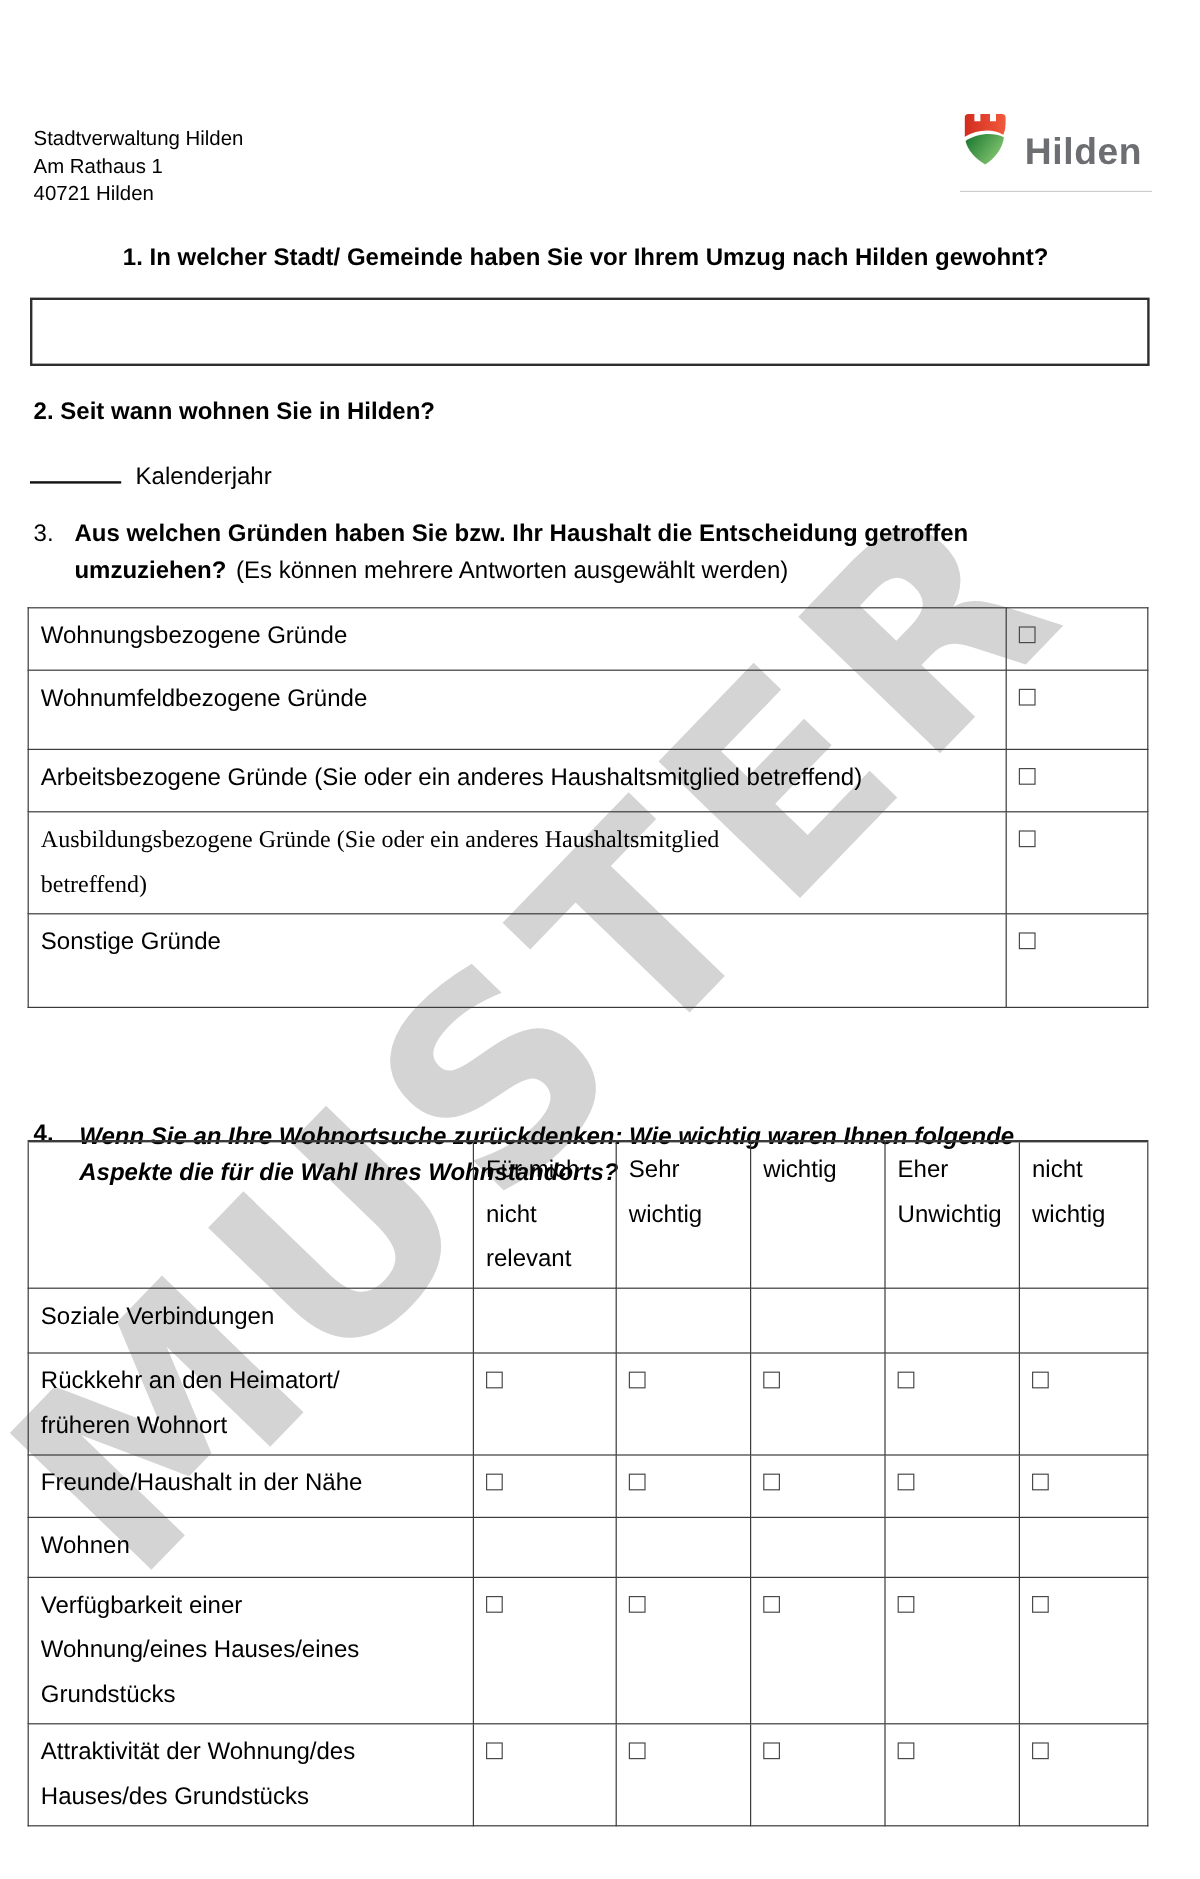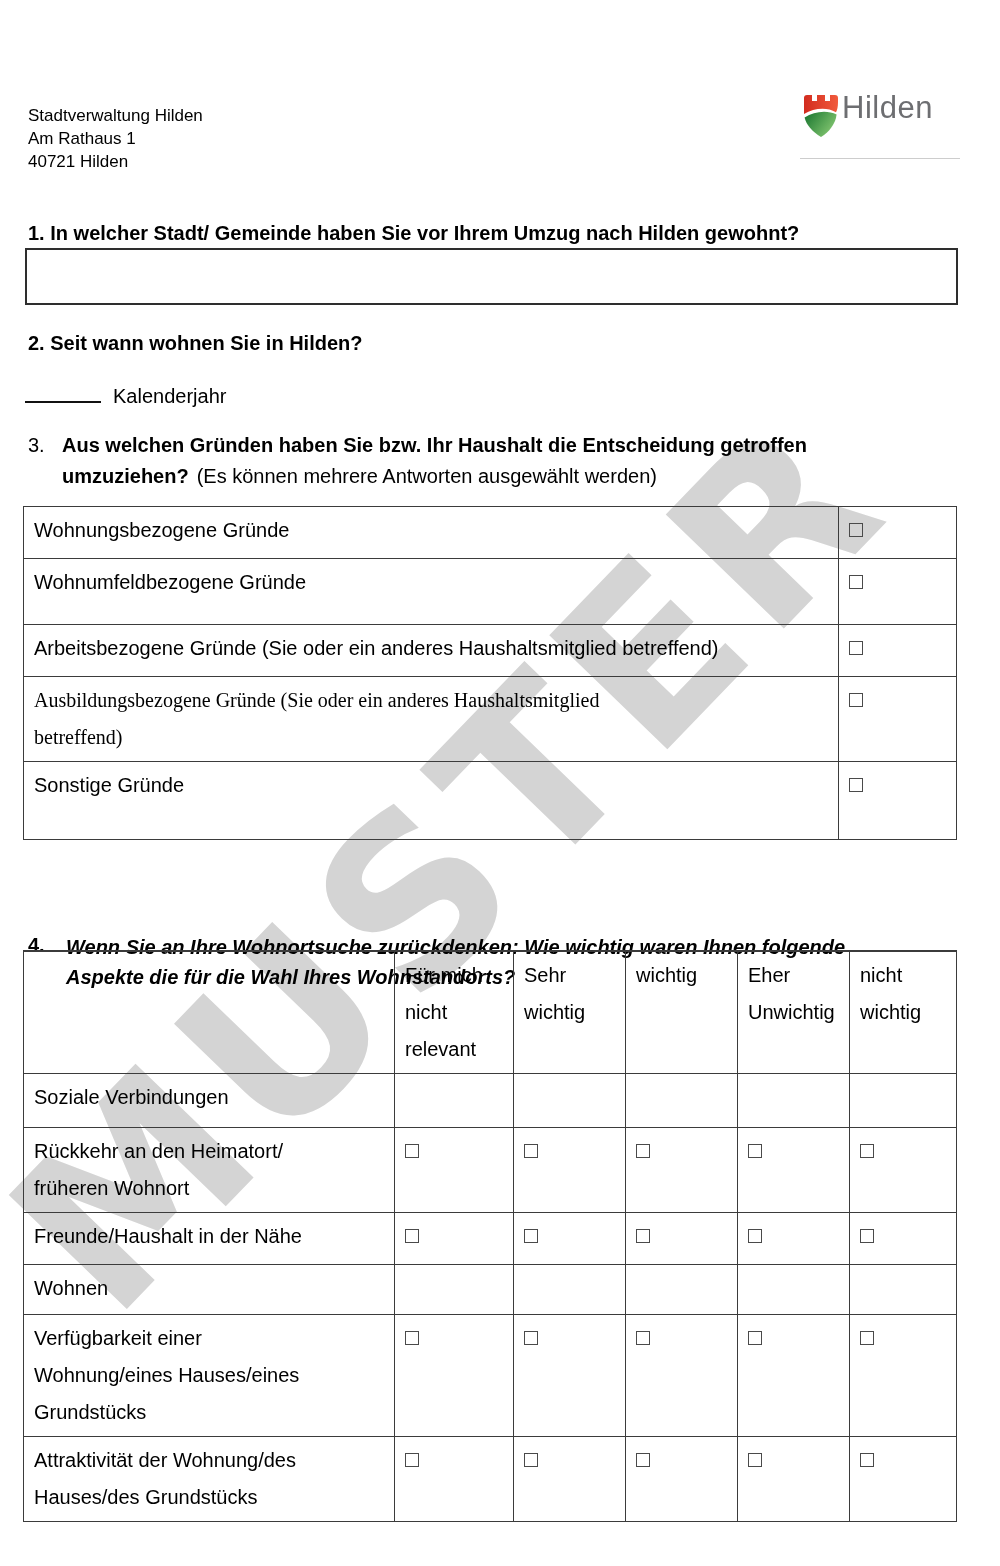--- a/index.html
+++ b/index.html
@@ -14,27 +14,27 @@
     position:absolute;left:450px;top:862px;z-index:0;
     transform:translate(-50%,-50%) rotate(-46deg);
     font-family:"DejaVu Sans","Liberation Sans",sans-serif;
     font-weight:bold;font-size:225px;letter-spacing:14px;
     color:var(--watermark-gray,#d4d4d4);white-space:nowrap;user-select:none;
   }
 
   
   .sender{left:28px;top:104px;font-size:17px;line-height:23px;}
   .logo{left:800px;top:90px;width:162px;}
-  .logo-row{display:flex;align-items:flex-start;gap:0;}
+  .logo-row{display:flex;align-items:flex-end;gap:12px;font-weight:bold;}
   .logo-text{font-size:31px;color:var(--logo-text-gray,#6d6e71);letter-spacing:0.5px;}
   .logo-rule{margin-top:14px;height:1px;background:#cdcdcd;width:160px;}
 
   
   .h-bold{font-size:20px;font-weight:bold;line-height:26px;}
-  .q1-head{left:28px;top:220px;width:920px;}
+  .q1-head{left:28px;top:202px;width:920px;text-align:center;}
   .q1-box{left:25px;top:248px;width:929px;height:53px;border:2px solid #2e2e2e;background:transparent;}
   .q2-head{left:28px;top:330px;width:600px;}
   .q2-blank-row{left:25px;top:383px;font-size:20px;}
   .blank-line{display:inline-block;width:76px;border-bottom:2.2px solid #111;height:18px;}
   .blank-label{margin-left:12px;}
   .q-num-block{position:relative;}
   .q-num{position:absolute;left:0;top:0;}
   .q3-head{left:28px;top:430px;width:888px;font-size:20px;line-height:31px;padding-left:34px;box-sizing:border-box;}
   .q3-head .q-num{font-weight:normal;}
   .q4-head{left:28px;top:870px;width:925px;font-size:20px;line-height:30px;padding-left:38px;box-sizing:border-box;}

